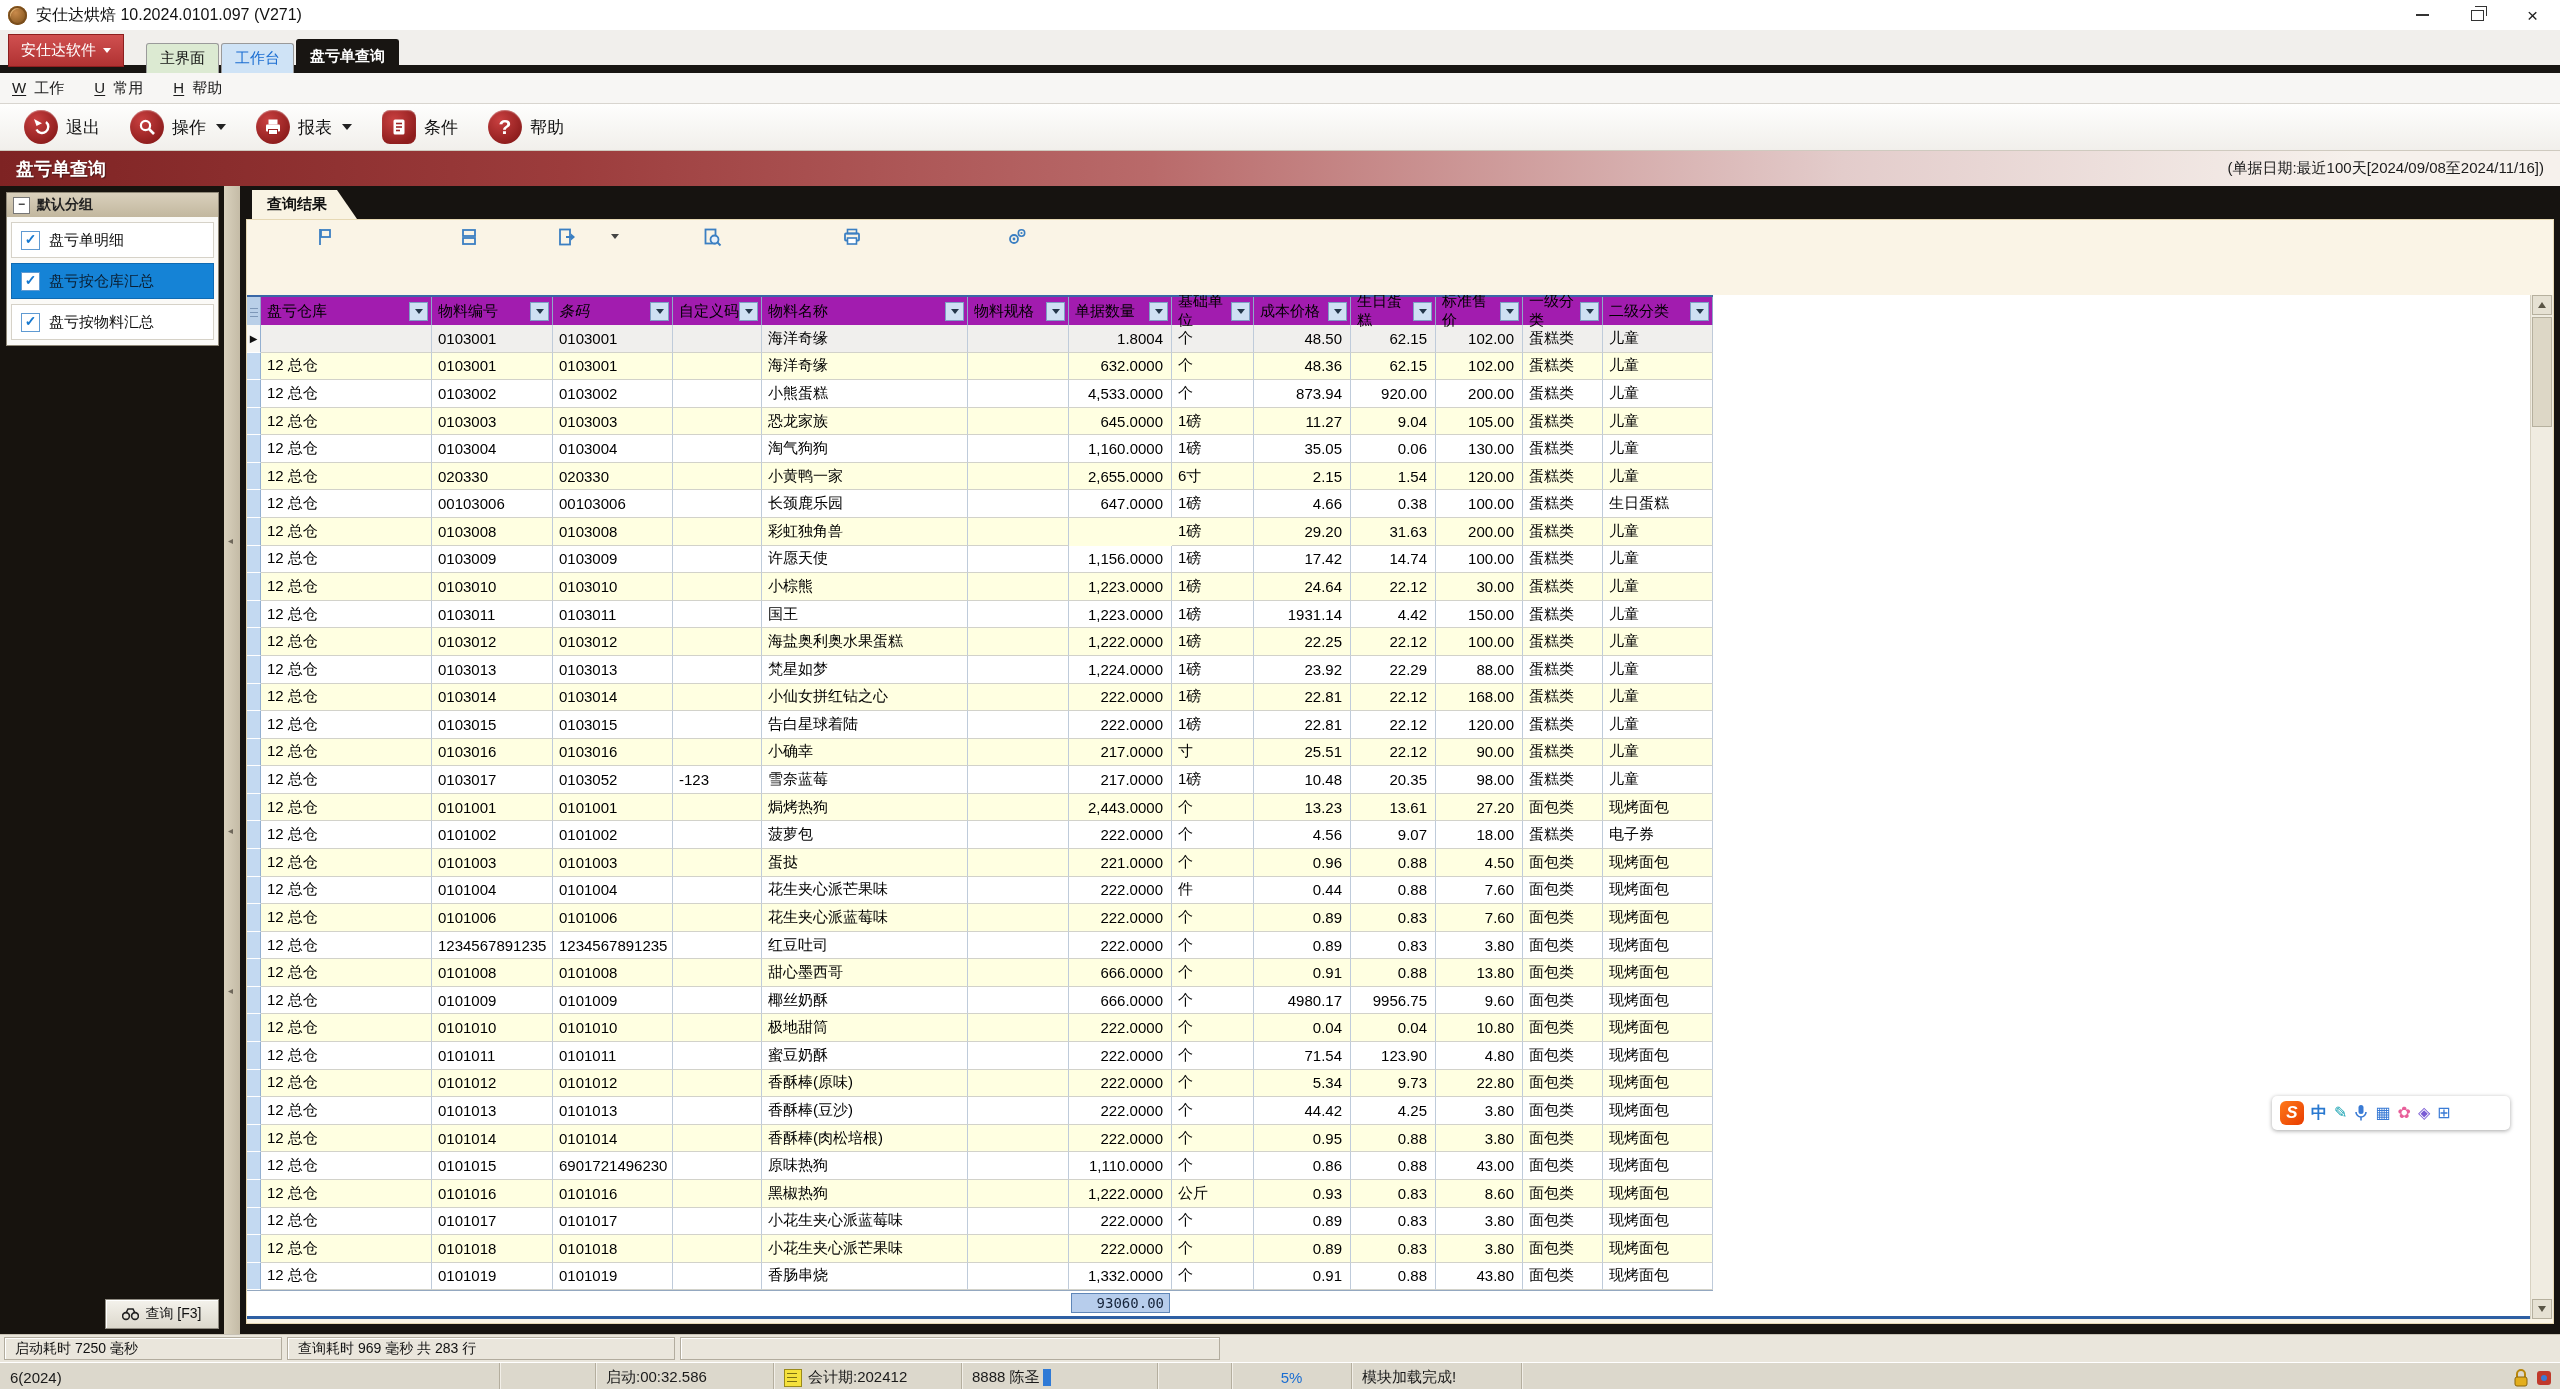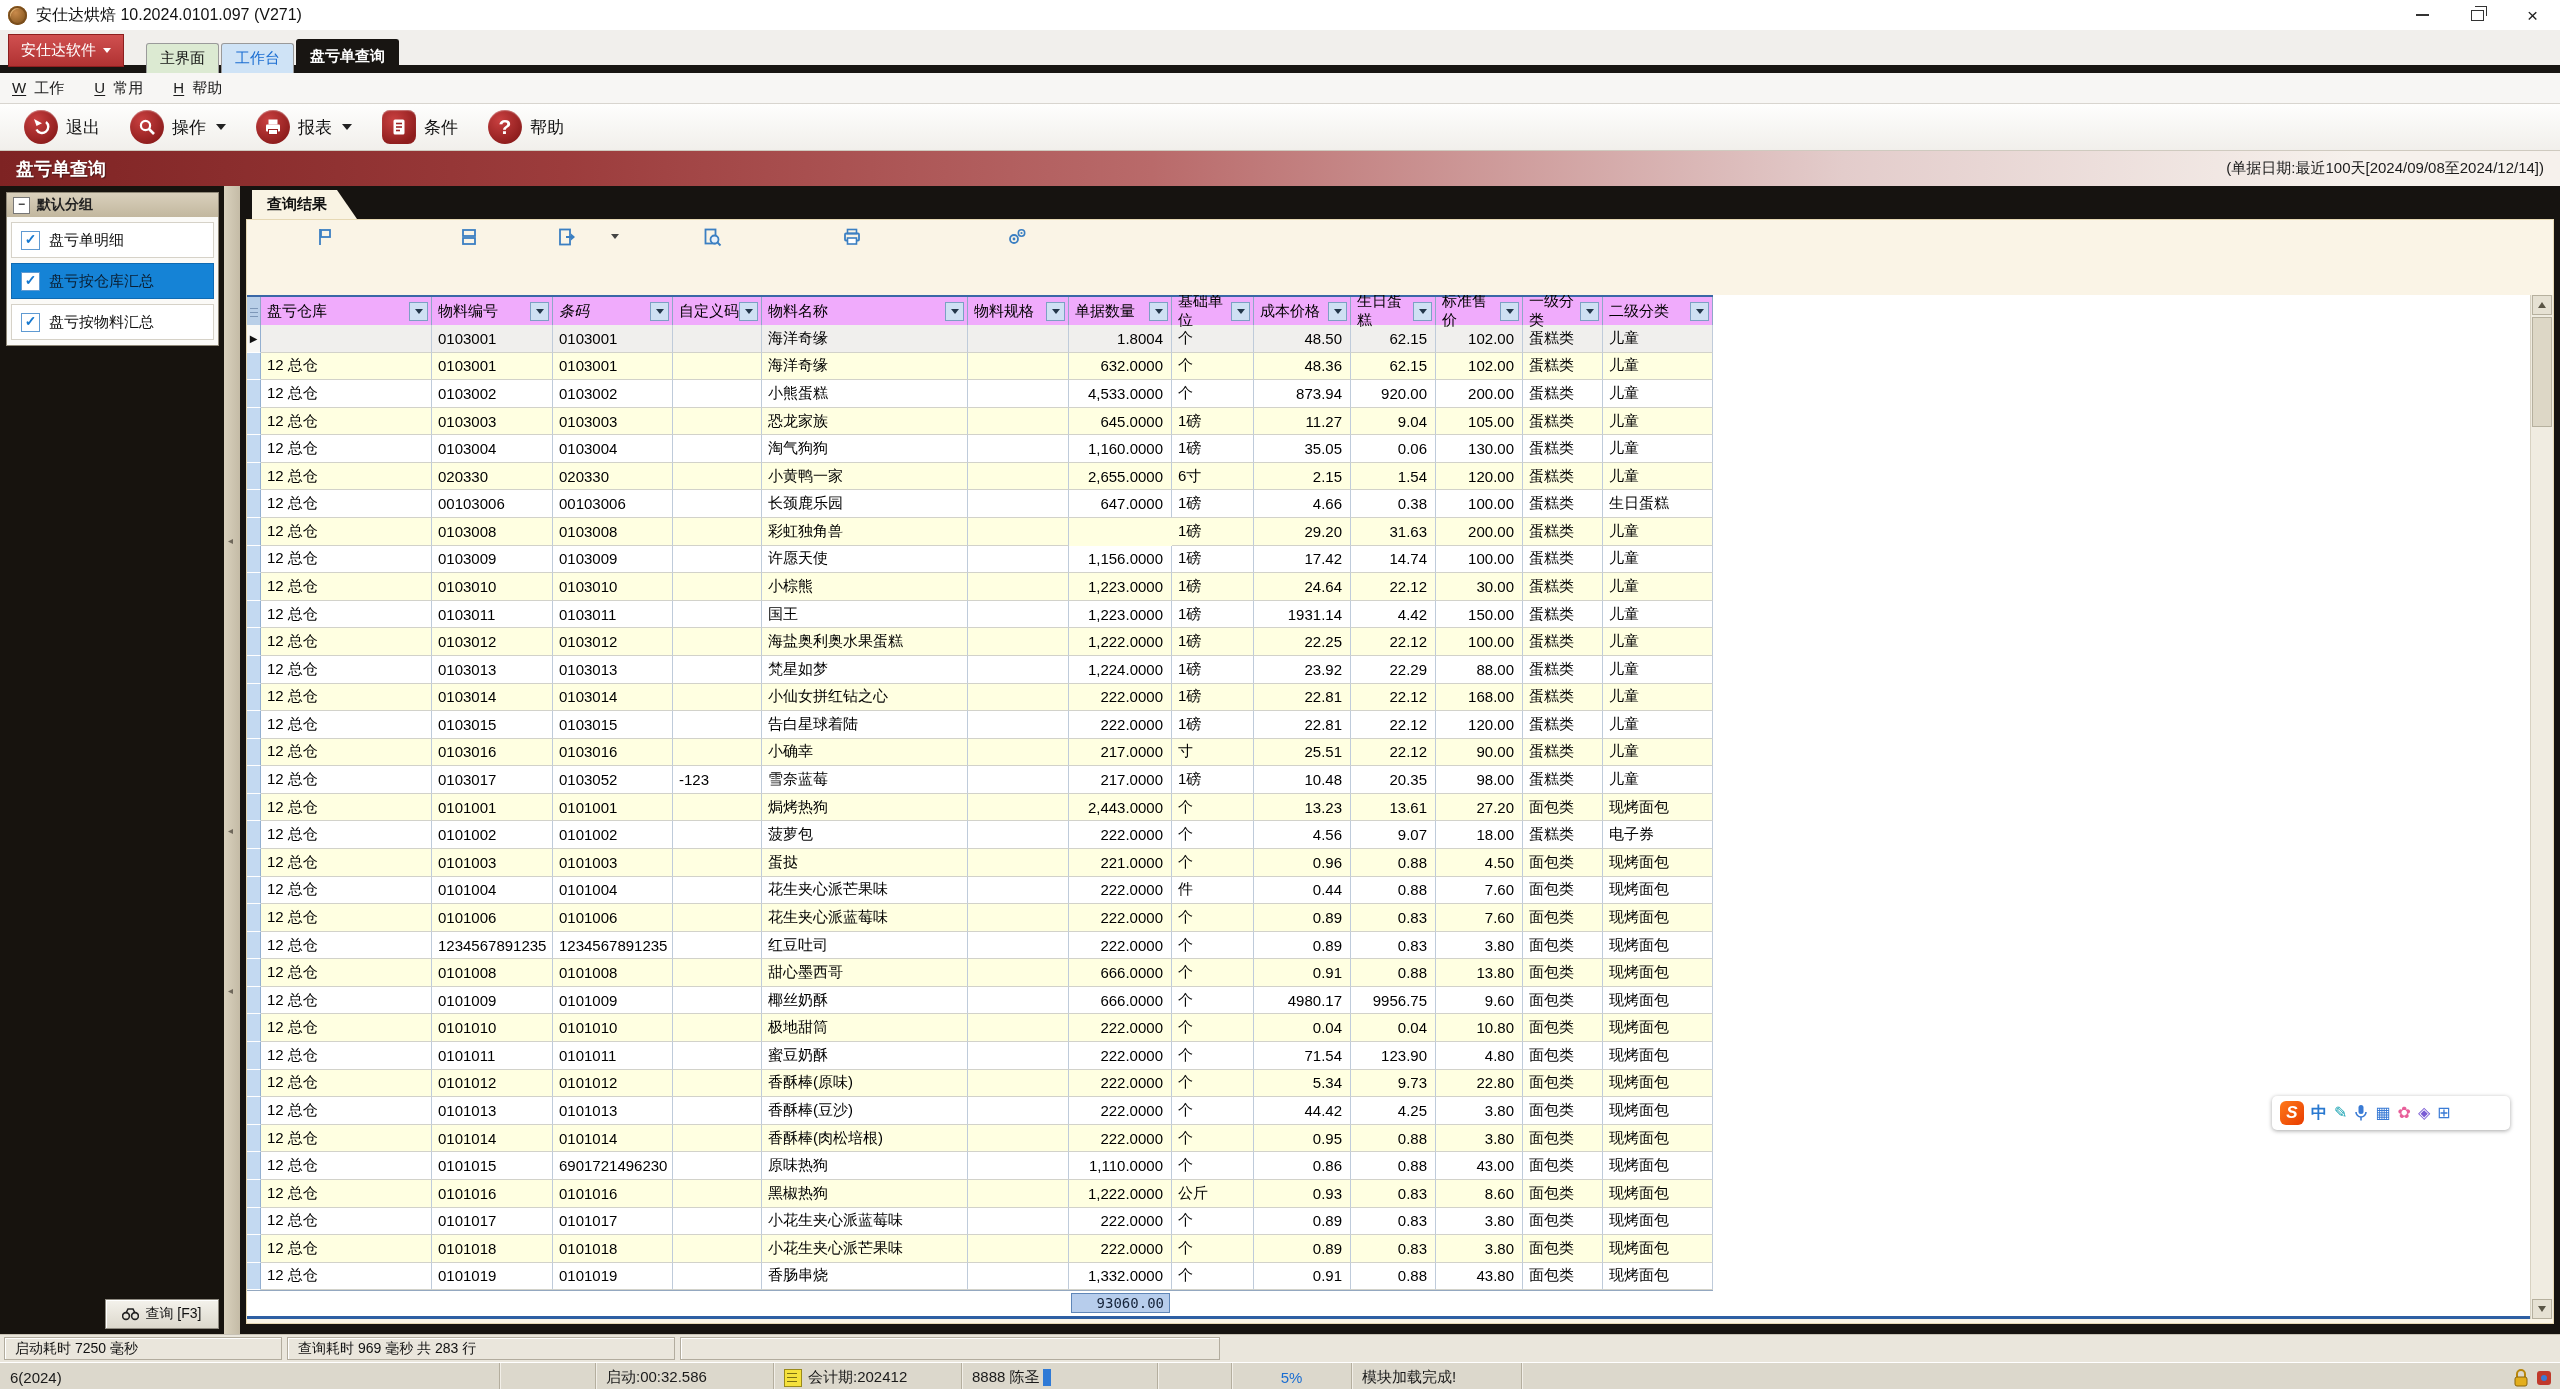--- a/index.html
+++ b/index.html
@@ -64,21 +64,21 @@
   .qtabrow{height:33px;position:relative;}
   .qtab{position:absolute;left:12px;top:4px;height:29px;padding:0 30px 0 15px;background:#f9f3e3;color:#111;font-weight:bold;font-size:15px;display:flex;align-items:center;clip-path:polygon(0 0,calc(100% - 20px) 0,100% 100%,0 100%);}
 
   .page{position:absolute;top:33px;left:6px;right:6px;bottom:10px;background:#faf4e6;border:1px solid #e6d8b4;}
   .gridtoolbar{height:35px;position:relative;}
   .gicon{position:absolute;top:6px;width:22px;height:22px;display:flex;align-items:center;justify-content:center;}
   .gcaret{position:absolute;top:14px;width:0;height:0;border-left:4px solid transparent;border-right:4px solid transparent;border-top:5px solid #444;}
   .groupbar{height:40px;background:#4d4b49;color:#fff;font-size:15px;display:flex;align-items:center;padding-left:22px;}
 
   .tablewrap{position:absolute;top:75px;left:0;right:22px;bottom:4px;background:#ffffff;overflow:hidden;}
-  .headerrow{display:flex;width:1466px;height:30px;background:#f0abfc;border-top:2px solid #3a67a6;box-sizing:border-box;font-size:15px;color:#000;}
+  .headerrow{display:flex;width:1466px;height:30px;background:#a21caf;border-top:2px solid #3a67a6;box-sizing:border-box;font-size:15px;color:#000;}
   .hcell{display:flex;align-items:center;border-right:1px solid #8fa8c8;padding:0 3px 0 6px;box-sizing:border-box;position:relative;flex:none;}
   .hcell .fbtn{margin-left:auto;width:17px;height:17px;background:#cfe0f3;border:1px solid #7da0c4;display:flex;align-items:center;justify-content:center;flex:none;}
   .fbtn b{width:0;height:0;border-left:4px solid transparent;border-right:4px solid transparent;border-top:5px solid #23364a;}
   .hind{background:repeating-linear-gradient(#b9cfe8 0 3px,#7d97b8 3px 4px) center/8px 12px no-repeat, #b9cfe8;}
 
   .rows{width:1466px;height:965px;display:flex;flex-direction:column;}
   .row{display:flex;flex:1 1 0;min-height:0;font-size:15px;color:#000;background:#fff;}
   .row.alt{background:#ffffe1;}
   .row.current{background:#f0efed;}
   .cell{border-right:1px solid #bfcbda;border-bottom:1px solid #d2d2ca;box-sizing:border-box;display:flex;align-items:center;padding:0 6px;overflow:hidden;white-space:nowrap;flex:none;}
@@ -199,21 +199,21 @@
       <div class="tbtn">
         <span class="ticon">
           <span class="qmark">?</span>
         </span>
         <span>帮助</span>
       </div>
     </div>
 
   <div class="pageheader">
     <span class="pagetitle">盘亏单查询</span>
-    <span class="daterange">(单据日期:最近100天[2024/09/08至2024/12/14])</span>
+    <span class="daterange">(单据日期:最近100天[2024/09/08至2024/11/16])</span>
   </div>
 
   <div class="main">
     <div class="sidebar">
       <div class="groupbox">
         <div class="grouphead">
           <span class="collapsebox">−</span>
           <span>默认分组</span>
         </div>
         <div class="groupitems" id="sideItems">

